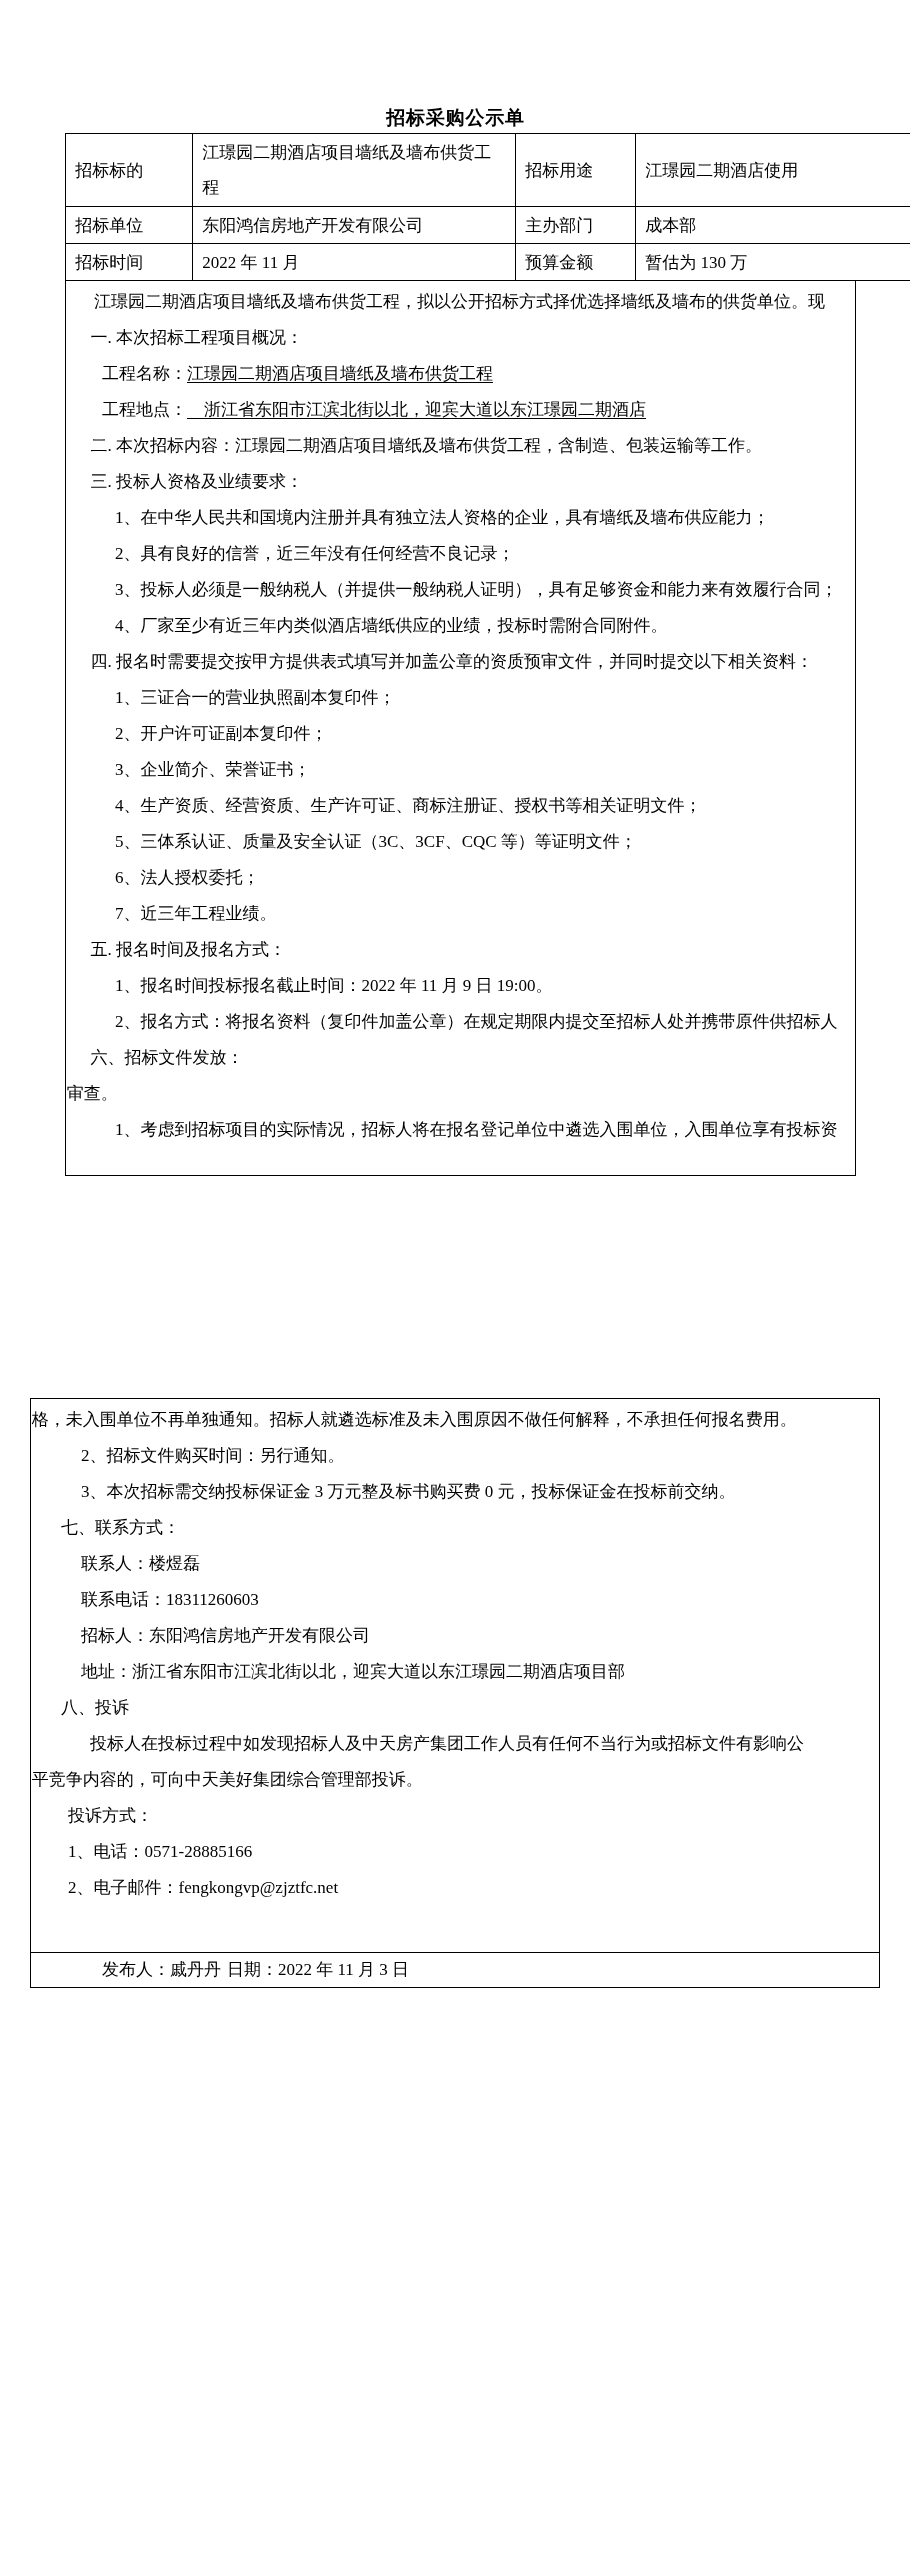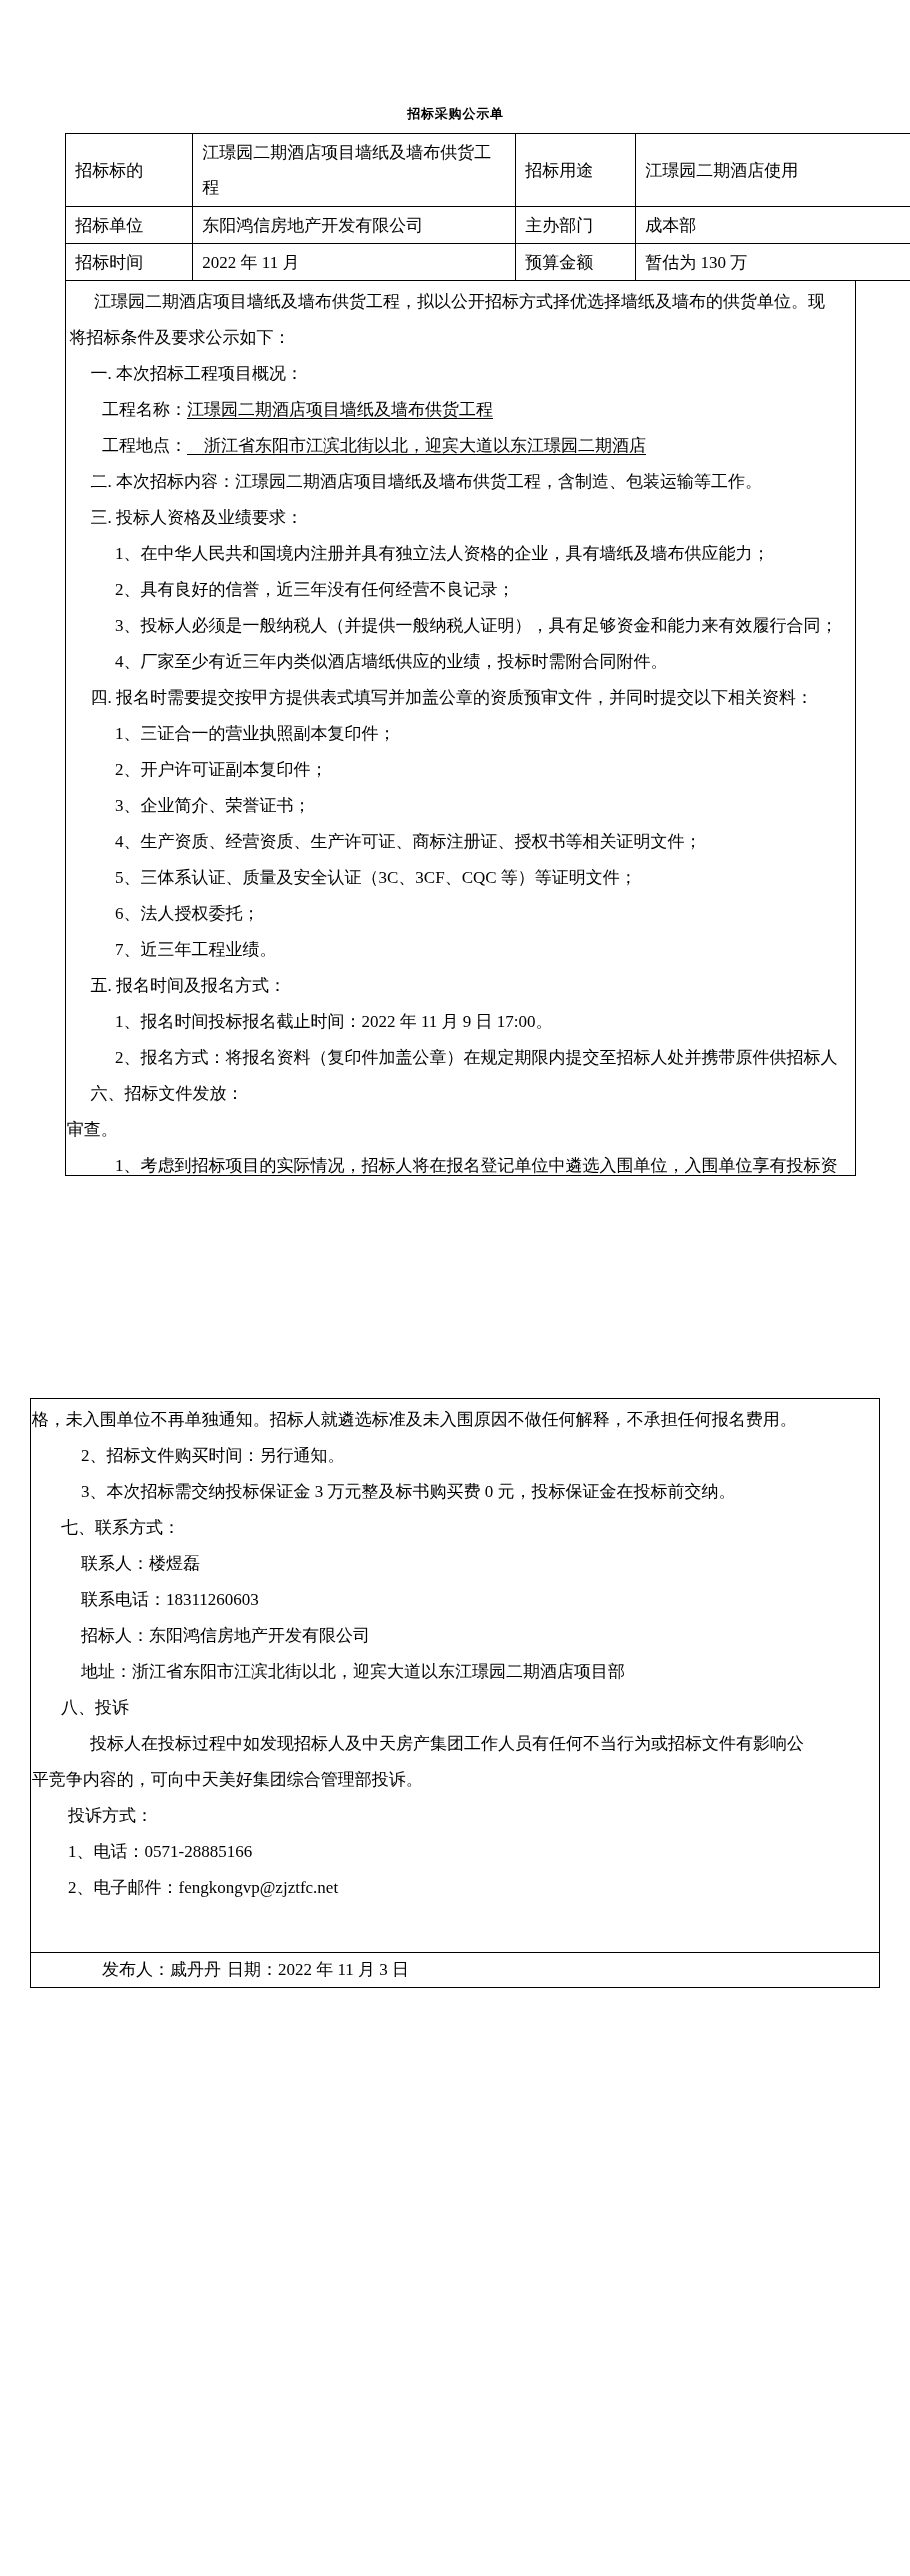--- a/index.html
+++ b/index.html
@@ -1,19 +1,19 @@
 <!DOCTYPE html>
 <html style="font-size:13.5px"><head>
 <meta charset="utf-8">
 <style>
   html,body{margin:0;padding:0;background:#ffffff;}
   body{width:911px;height:2576px;font-family:"Liberation Serif","DejaVu Serif",serif;color:#000;}
   .page{position:relative;width:911px;height:2576px;background:#fff;overflow:hidden;}
   .doc-title{position:absolute;top:105px;left:0;width:911px;text-align:center;
-             font-size:13px;font-weight:bold;letter-spacing:0.8px;}
+             font-size:19px;font-weight:bold;letter-spacing:0.8px;}
   
   .box1{position:absolute;left:65px;top:133px;width:791px;}
   .info-table{border-collapse:collapse;table-layout:fixed;width:791px;}
   .info-table td{border:1.7px solid #000;font-size:17px;vertical-align:middle;
                  padding:0 6.7px 0 9.3px;overflow:hidden;}
   .col1{width:110px}.col2{width:294px}.col3{width:103px}.col4{width:285px}
   .r1{height:73px}.r2{height:37px}.r3{height:37px}
   td.wrapcell{padding-right:18.6px;line-height:35px;}
   .body1{width:791px;height:895px;border:1.7px solid #000;border-top:none;
          box-sizing:border-box;padding-top:2.5px;}
@@ -69,40 +69,39 @@
         <td>招标时间</td>
         <td>2022 年 11 月</td>
         <td>预算金额</td>
         <td>暂估为 130 万</td>
       </tr>
     </tbody>
       </table>
 
     <div class="body1">
       <div class="ln first">江璟园二期酒店项目墙纸及墙布供货工程，拟以公开招标方式择优选择墙纸及墙布的供货单位。现</div>
-      <div class="ln cont">将招标条件及要求公示如下：</div>
       <div class="ln sec">一. 本次招标工程项目概况：</div>
       <div class="ln eng"><span>工程名称：</span><span class="u">江璟园二期酒店项目墙纸及墙布供货工程</span></div>
       <div class="ln eng"><span>工程地点：</span><span class="u">　浙江省东阳市江滨北街以北，迎宾大道以东江璟园二期酒店</span></div>
       <div class="ln sec">二. 本次招标内容：江璟园二期酒店项目墙纸及墙布供货工程，含制造、包装运输等工作。</div>
       <div class="ln sec">三. 投标人资格及业绩要求：</div>
       <div class="ln sub">1、在中华人民共和国境内注册并具有独立法人资格的企业，具有墙纸及墙布供应能力；</div>
       <div class="ln sub">2、具有良好的信誉，近三年没有任何经营不良记录；</div>
       <div class="ln sub">3、投标人必须是一般纳税人（并提供一般纳税人证明），具有足够资金和能力来有效履行合同；</div>
       <div class="ln sub">4、厂家至少有近三年内类似酒店墙纸供应的业绩，投标时需附合同附件。</div>
       <div class="ln sec">四. 报名时需要提交按甲方提供表式填写并加盖公章的资质预审文件，并同时提交以下相关资料：</div>
       <div class="ln sub">1、三证合一的营业执照副本复印件；</div>
       <div class="ln sub">2、开户许可证副本复印件；</div>
       <div class="ln sub">3、企业简介、荣誉证书；</div>
       <div class="ln sub">4、生产资质、经营资质、生产许可证、商标注册证、授权书等相关证明文件；</div>
       <div class="ln sub">5、三体系认证、质量及安全认证（3C、3CF、CQC 等）等证明文件；</div>
       <div class="ln sub">6、法人授权委托；</div>
       <div class="ln sub">7、近三年工程业绩。</div>
       <div class="ln sec">五. 报名时间及报名方式：</div>
-      <div class="ln sub">1、报名时间投标报名截止时间：2022 年 11 月 9 日 17:00。</div>
+      <div class="ln sub">1、报名时间投标报名截止时间：2022 年 11 月 9 日 19:00。</div>
       <div class="ln sub">2、报名方式：将报名资料（复印件加盖公章）在规定期限内提交至招标人处并携带原件供招标人</div>
       <div class="ln sec">六、招标文件发放：</div>
       <div class="ln hang">审查。</div>
       <div class="ln sub">1、考虑到招标项目的实际情况，招标人将在报名登记单位中遴选入围单位，入围单位享有投标资</div>
     </div>
   </div>
 
   <div class="box2">
     <div class="body2">
       <div class="ln p2hang">格，未入围单位不再单独通知。招标人就遴选标准及未入围原因不做任何解释，不承担任何报名费用。</div>

